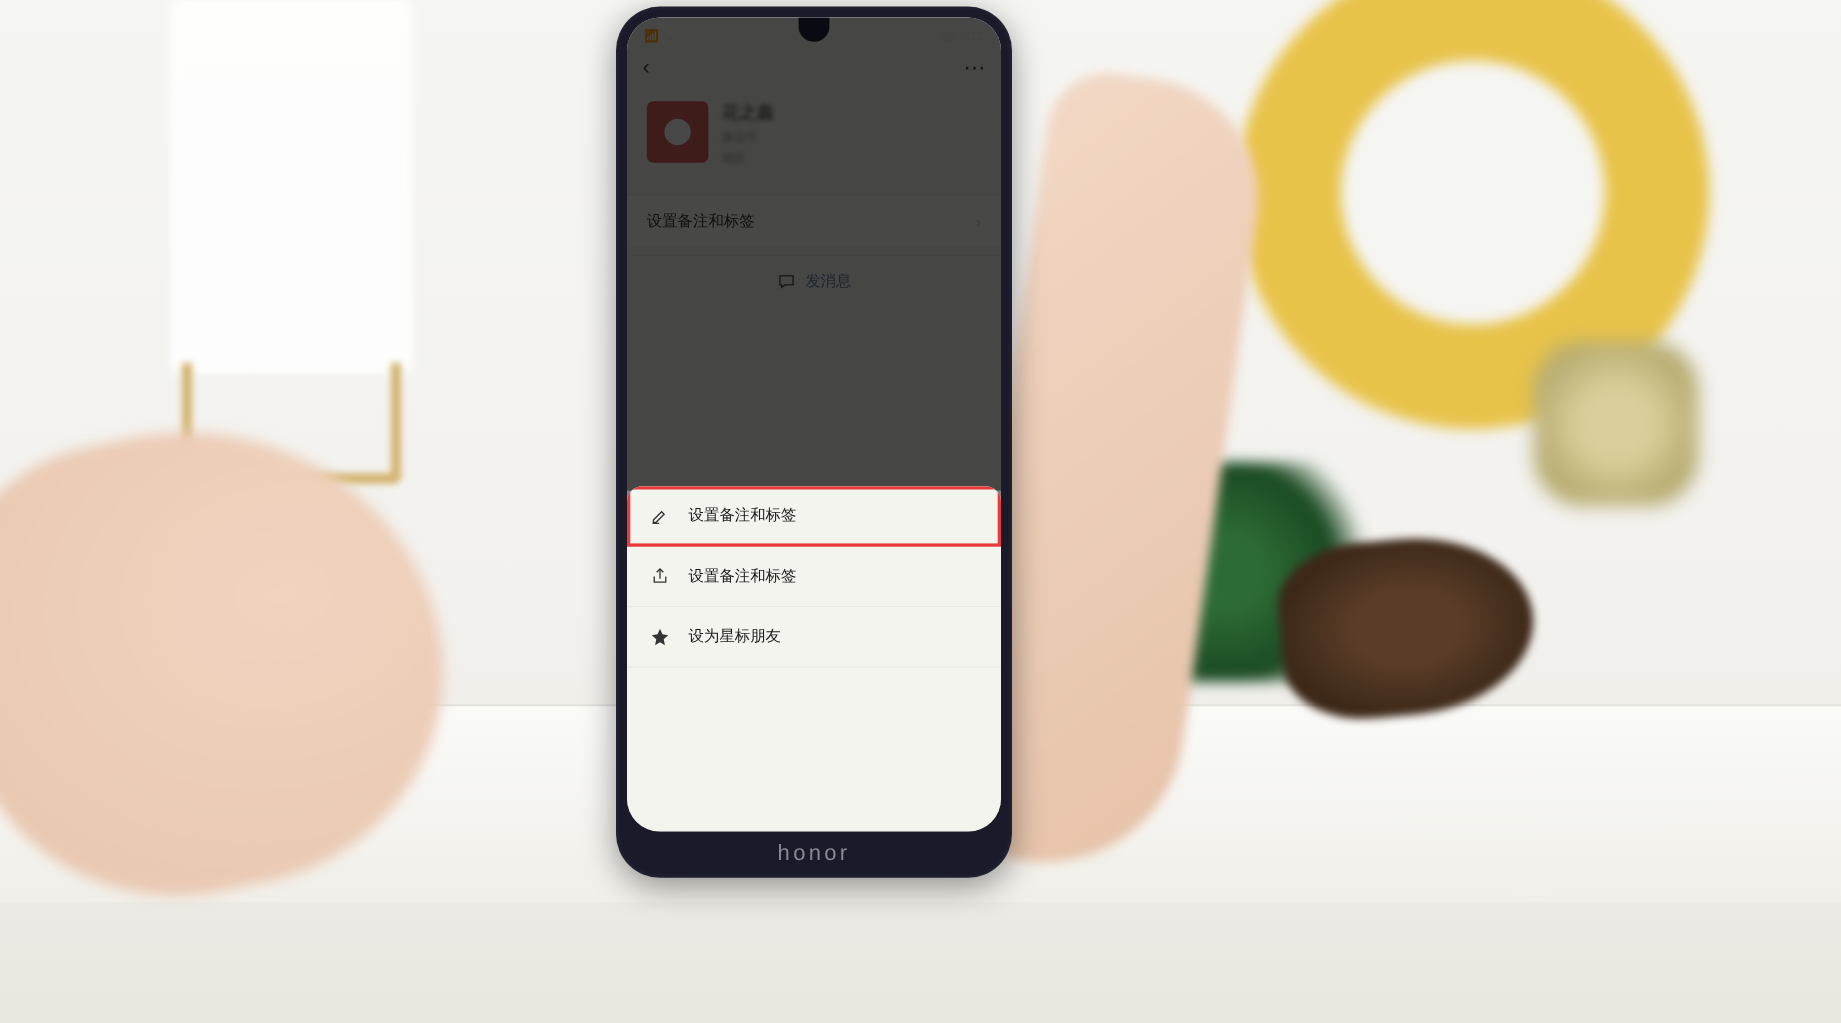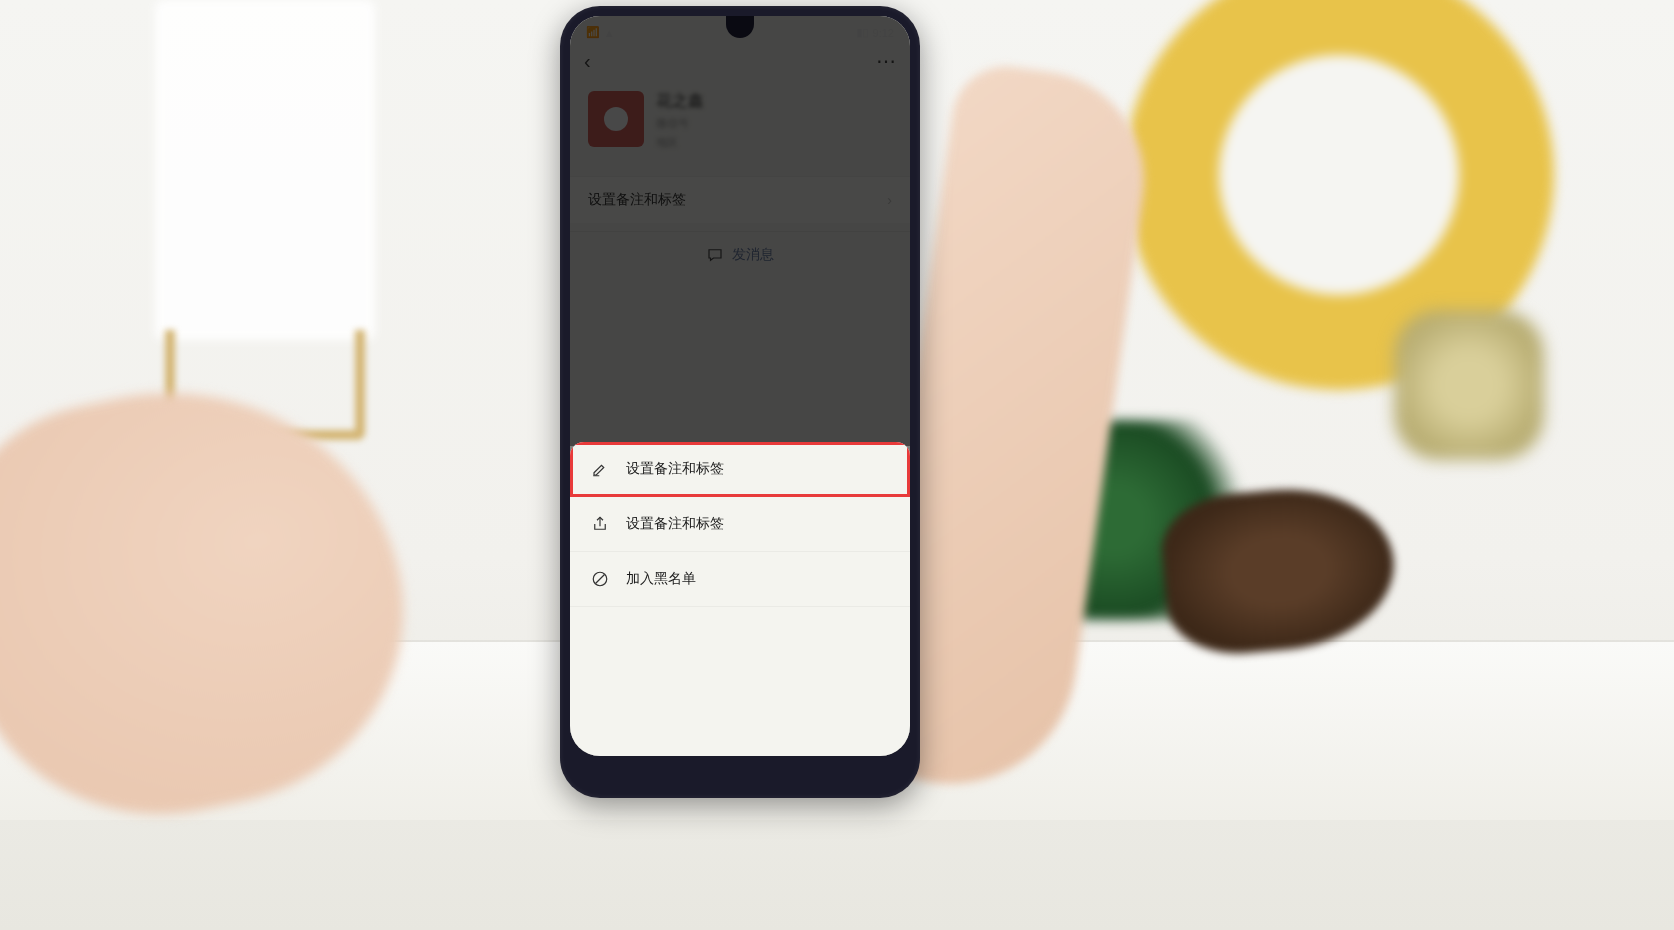--- a/index.html
+++ b/index.html
@@ -346,28 +346,28 @@
         <span class="icon">
           <svg viewBox="0 0 24 24">
               <path d="M5 12v7h14v-7"></path>
               <path d="M12 3v12"></path>
               <path d="M8 7l4-4 4 4"></path>
             </svg>
         </span>
         <span>设置备注和标签</span>
       </div>
 
-
-
       <div class="sheet-item">
-        <span class="icon">
+        <span class="icon icon-star">
           <svg viewBox="0 0 24 24">
-              <circle cx="12" cy="12" r="9"></circle>
-              <path d="M6 18L18 6"></path>
+              <path d="M12 2l2.9 6.9L22 10l-5.5 4.8L18 22l-6-3.5L6 22l1.5-7.2L2 10l7.1-1.1z"></path>
             </svg>
         </span>
-        <span>加入黑名单</span>
-      </div>
+        <span>设为星标朋友</span>
+      </div>
+
+
 
 
     </div>
   </div>
+  <div class="phone-brand">honor</div>
 </div>
 
 </body></html>

